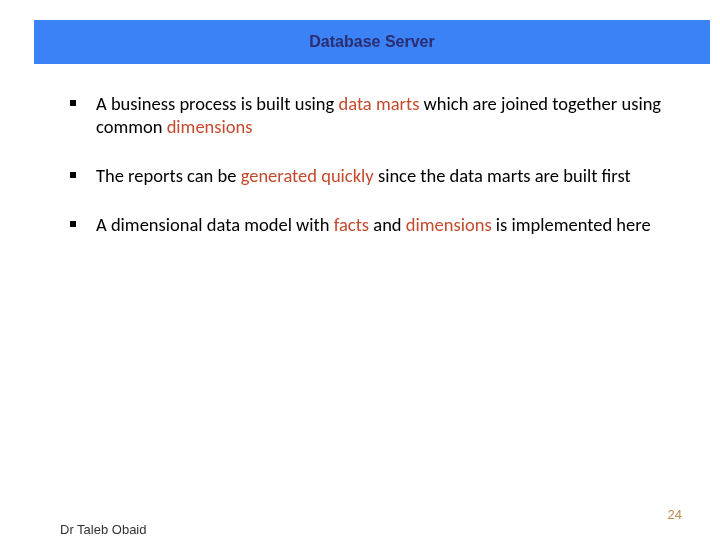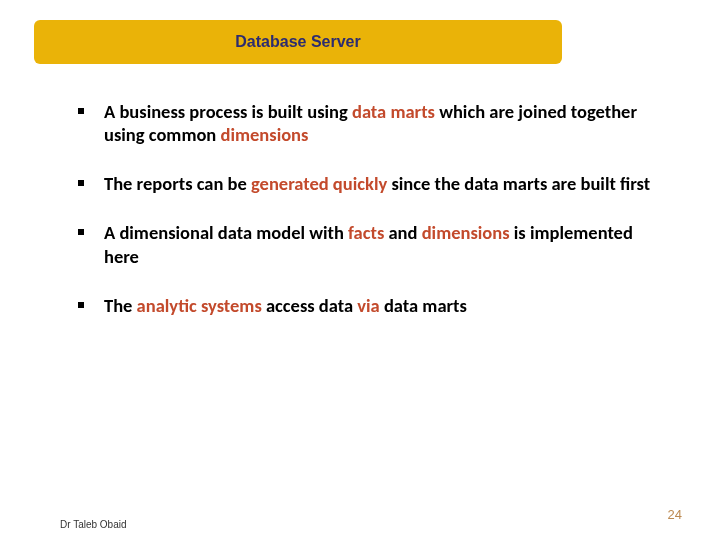--- a/index.html
+++ b/index.html
@@ -15,45 +15,43 @@
   .slide {
     position: relative;
     width: 720px;
     height: 540px;
     box-sizing: border-box;
   }
   .title-box {
     position: absolute;
     left: 34px;
     top: 20px;
-    width: 528px;
+    width: 676px;
     height: 44px;
-    background: #eab308;
+    background: #3b82f6;
     display: flex;
     align-items: center;
     justify-content: center;
-    border-radius: 6px;
   }
   .title-text {
     font-family: Arial, sans-serif;
     font-weight: 700;
     font-size: 16px;
     color: #2c2c70;
   }
   .content {
     position: absolute;
     left: 60px;
     top: 88px;
     width: 610px;
   }
   ul {
     list-style: none;
     padding: 0;
-    margin: 12px;
-    font-weight: bold;
+    margin: 4px;
   }
   li {
     position: relative;
     padding-left: 32px;
     font-size: 18.5px;
     line-height: 1.25;
     margin-bottom: 26px;
   }
   li::before {
     content: '';
@@ -63,22 +61,22 @@
     width: 6px;
     height: 6px;
     background: #000;
   }
   .hl {
     color: #c34a2c;
   }
   .footer-left {
     position: absolute;
     left: 60px;
-    bottom: 10px;
-    font-size: 10px;
+    bottom: 3px;
+    font-size: 13px;
     color: #333;
     font-family: Arial, sans-serif;
   }
   .footer-right {
     position: absolute;
     right: 38px;
     bottom: 18px;
     font-size: 13px;
     color: #bc8a52;
     font-family: Arial, sans-serif;
@@ -98,22 +96,19 @@
     <ul>
       <li>
         <span>A business process is built using </span><span class="hl">data marts</span><span> which are joined together using common </span><span class="hl">dimensions</span><span></span>
       </li>
       <li>
         <span>The reports can be </span><span class="hl">generated quickly</span><span> since the data marts are built first</span><span class="hl"></span><span></span>
       </li>
       <li>
         <span>A dimensional data model with </span><span class="hl">facts</span><span> and </span><span class="hl">dimensions</span><span> is implemented here</span>
       </li>
-      <li>
-        <span>The </span><span class="hl">analytic systems</span><span> access data </span><span class="hl">via</span><span> data marts</span>
-      </li>
     </ul>
   </div>
 
   <div class="footer-left">Dr Taleb Obaid</div>
   <div class="footer-right">24</div>
 
 </div>
 
 </body></html>

